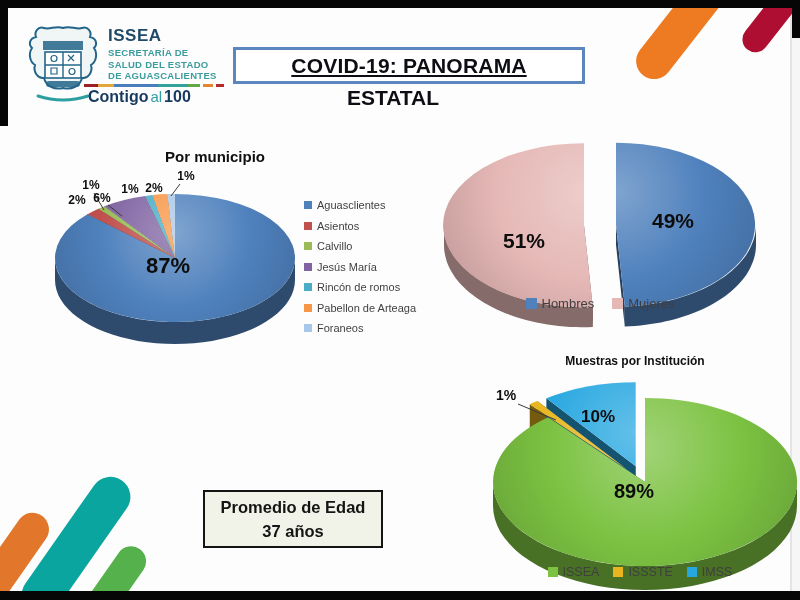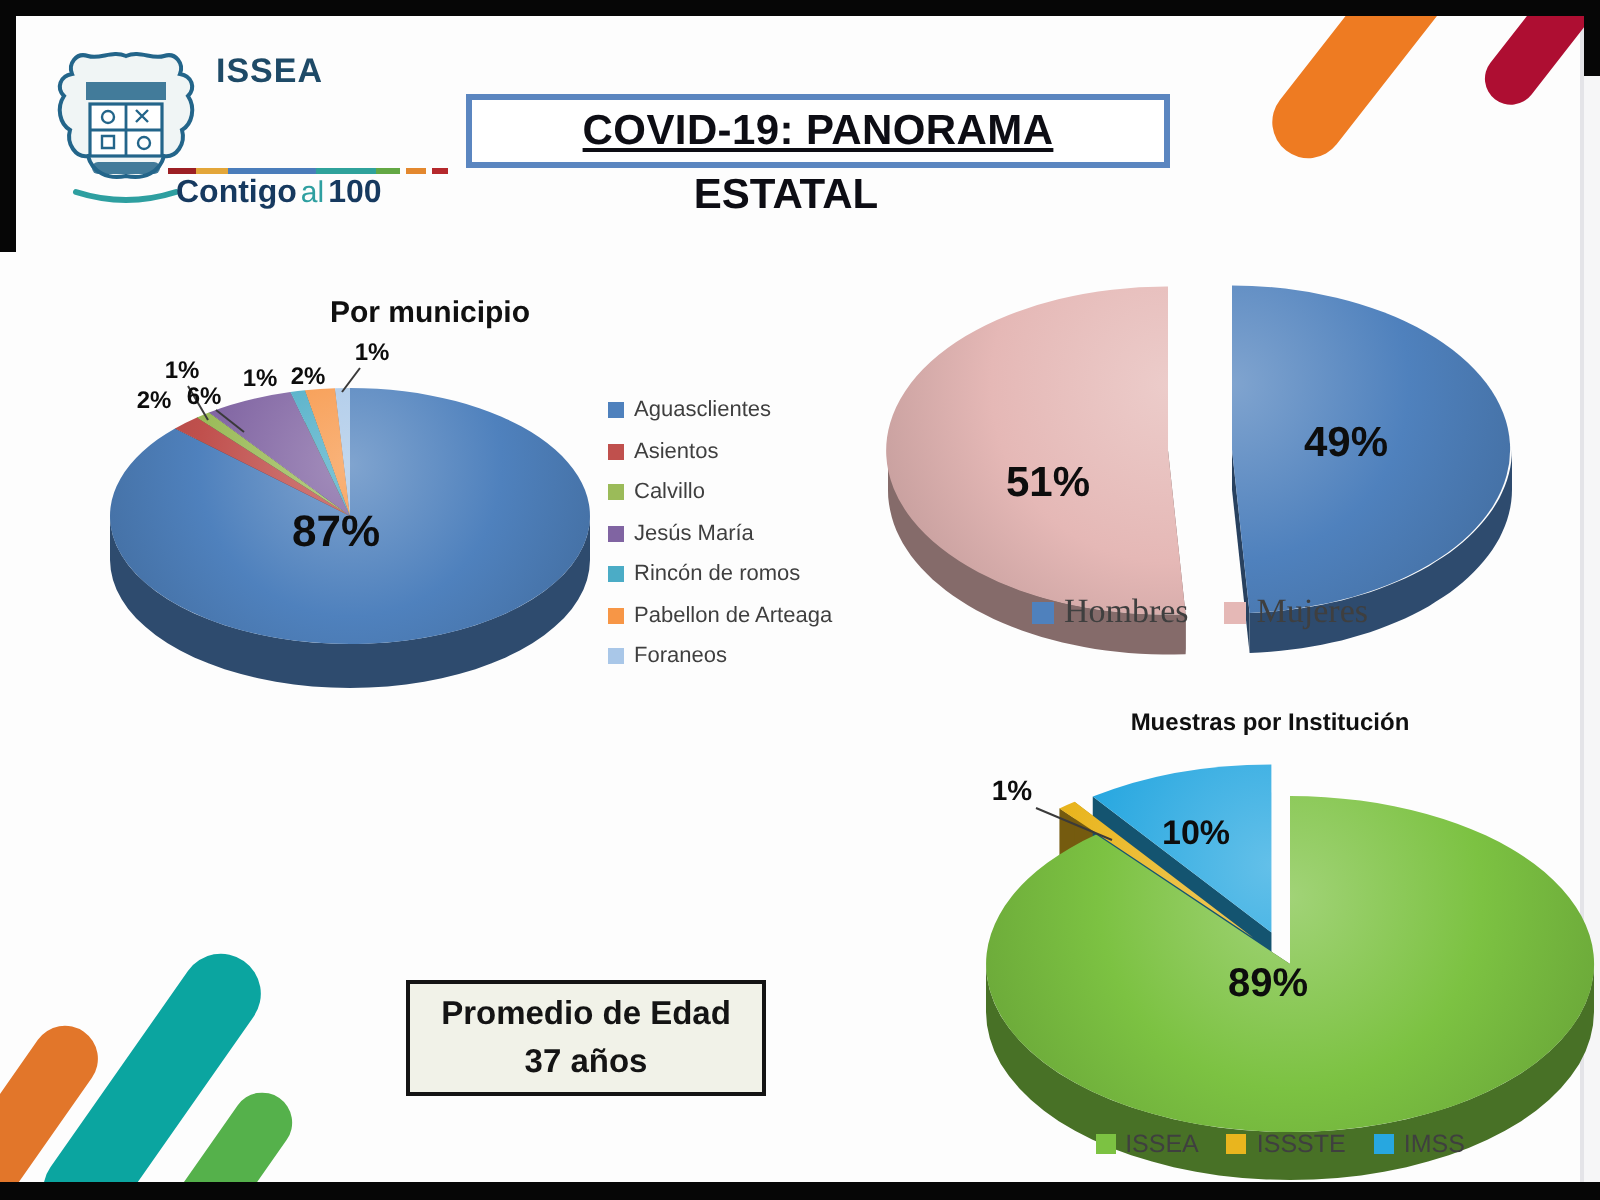--- a/index.html
+++ b/index.html
@@ -49,21 +49,21 @@
 
   .chart-svg{position:absolute;z-index:9;overflow:visible;}
   #svg-0{left:40px;top:165px;}
   #svg-1{left:440px;top:130px;}
   #svg-2{left:470px;top:378px;}
 
   
   .legend{position:absolute;z-index:10;color:#3f3f3f;}
   #legend-0{left:304px;top:198px;font-size:11px;}
   #legend-0 .li{display:flex;align-items:center;height:14px;margin-bottom:6.5px;}
-  #legend-1{left:450px;top:296px;width:300px;display:flex;justify-content:center;gap:18px;font-size:17px;font-family:Liberation Serif, serif;}
+  #legend-1{left:450px;top:296px;width:300px;display:flex;justify-content:center;gap:18px;font-size:13px;}
   #legend-2{left:480px;top:565px;width:320px;display:flex;justify-content:center;gap:14px;font-size:12.5px;}
   .legend .li{display:flex;align-items:center;white-space:nowrap;}
   .sw{display:inline-block;margin-right:5px;flex:none;}
   #legend-0 .sw{width:8px;height:8px;}
   #legend-1 .sw{width:11px;height:11px;}
   #legend-2 .sw{width:10px;height:10px;}
 
   
   #age-box{position:absolute;left:203px;top:490px;width:180px;height:58px;border:2.5px solid #141414;background:#f1f2e8;z-index:10;
     display:flex;flex-direction:column;align-items:center;justify-content:center;line-height:24px;}
@@ -94,20 +94,25 @@
     <line x1="37" y1="28" x2="37" y2="54" stroke="#23658a" stroke-width="1.4"></line>
     <line x1="19" y1="41" x2="55" y2="41" stroke="#23658a" stroke-width="1.4"></line>
     <circle cx="28" cy="34.5" r="3" fill="none" stroke="#23658a" stroke-width="1.2"></circle>
     <path d="M42 31 l6 6 M48 31 l-6 6" stroke="#23658a" stroke-width="1.2"></path>
     <path d="M25 44 h6 v6 h-6 Z" fill="none" stroke="#23658a" stroke-width="1.2"></path>
     <circle cx="46" cy="47.5" r="3" fill="none" stroke="#23658a" stroke-width="1.2"></circle>
     <rect x="20" y="57" width="34" height="6" rx="3" fill="#23658a" opacity="0.85"></rect>
     <path d="M12 72 Q37 80 62 72" fill="none" stroke="#2e9fa0" stroke-width="3" stroke-linecap="round"></path>
   </svg>
   <div class="hdr" id="org-acronym">ISSEA</div>
+  <div class="hdr" id="org-lines">
+    <div>SECRETARÍA DE</div>
+    <div>SALUD DEL ESTADO</div>
+    <div>DE AGUASCALIENTES</div>
+  </div>
   <div class="hdr" id="divider">
       <span style="width: 14px; background: rgb(156, 31, 36); margin-left: 0px;"></span>
       <span style="width: 16px; background: rgb(227, 166, 57); margin-left: 0px;"></span>
       <span style="width: 44px; background: rgb(74, 125, 187); margin-left: 0px;"></span>
       <span style="width: 30px; background: rgb(47, 162, 155); margin-left: 0px;"></span>
       <span style="width: 12px; background: rgb(99, 168, 68); margin-left: 0px;"></span>
       <span style="width: 10px; background: rgb(227, 136, 46); margin-left: 3px;"></span>
       <span style="width: 8px; background: rgb(181, 40, 44); margin-left: 3px;"></span>
     </div>
   <div class="hdr" id="slogan">

